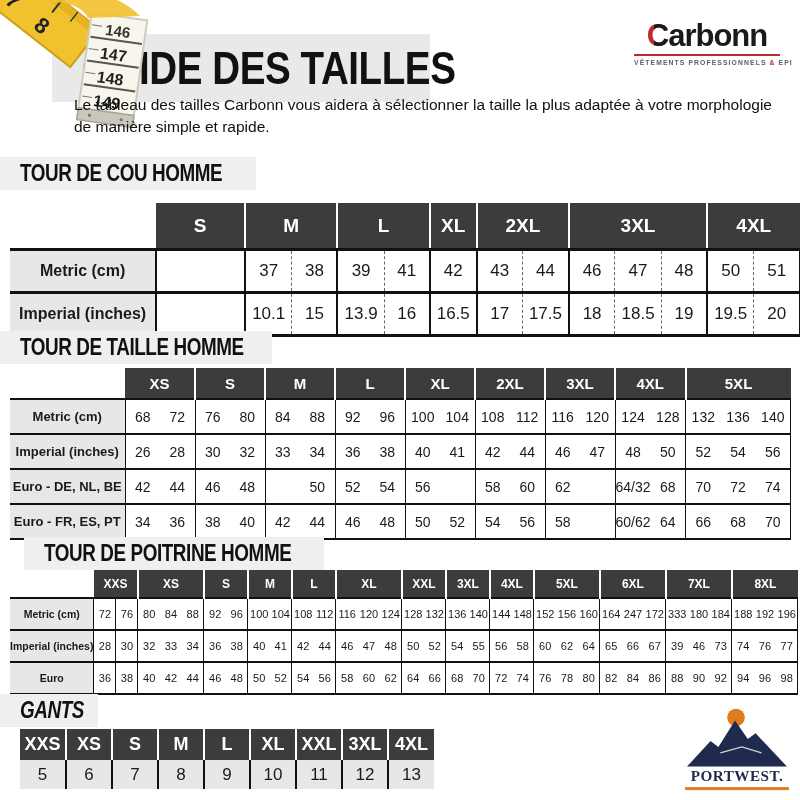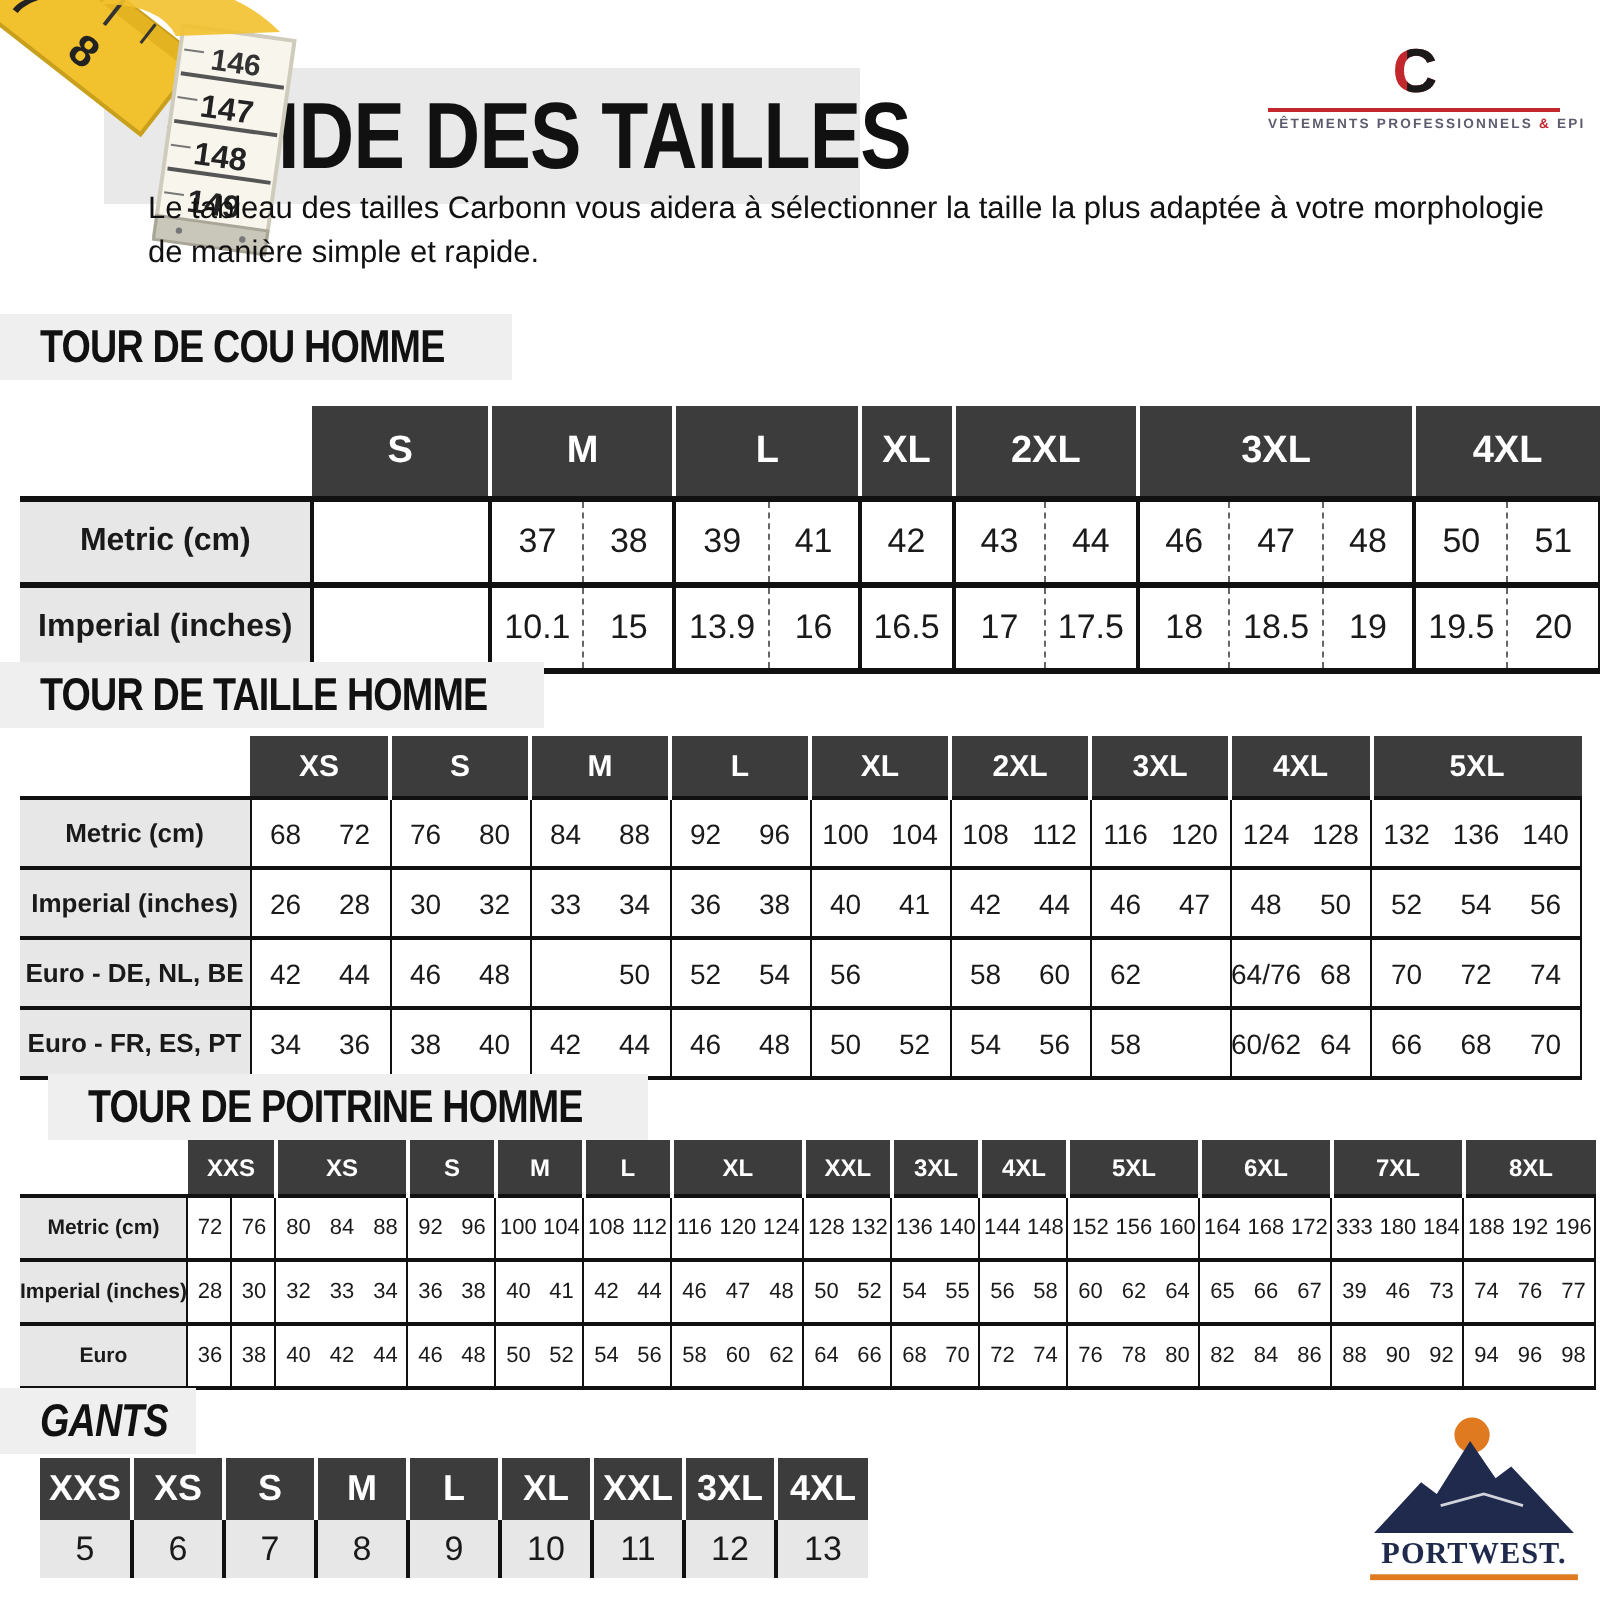--- a/index.html
+++ b/index.html
@@ -118,21 +118,21 @@
     <text x="98" y="84" font-size="16" font-weight="bold" fill="#222" font-family="Liberation Sans,sans-serif">148</text>
     <text x="98" y="108" font-size="16" font-weight="bold" fill="#222" font-family="Liberation Sans,sans-serif">149</text>
     <rect x="84" y="112" width="56" height="12" fill="#c9c6ba" stroke="#a9a698" stroke-width="1.5"></rect>
     <circle cx="96" cy="118" r="1.6" fill="#777"></circle>
     <circle cx="128" cy="118" r="1.6" fill="#777"></circle>
   </g>
   <path d="M50,2 Q80,2 88,18 L140,16 Q110,-14 60,-6 Z" fill="#f2c12e" opacity="0.9"></path>
 </svg>
 
 <div class="brand">
-  <div class="brand-name"><span class="cwrap"><span class="cred">C</span><span class="cblk">C</span></span></div>
+  <div class="brand-name"><span class="cwrap"><span class="cred">C</span><span class="cblk">C</span></span><span>arbonn</span></div>
   <div class="brand-rule"></div>
   <div class="brand-tag"><span>VÊTEMENTS PROFESSIONNELS </span><span class="amp">&amp;</span><span> EPI</span></div>
 </div>
 
 <div class="description">Le tableau des tailles Carbonn vous aidera à sélectionner la taille la plus adaptée à votre morphologie de manière simple et rapide.</div>
 
 <div class="sec-title st1"><span class="cond">TOUR DE COU HOMME</span></div>
 <div class="tbl-host th1">
     <table class="sz t-cou">
       <colgroup>
@@ -293,21 +293,21 @@
           <td class="gb"></td>
           <td class="ib-n">50</td>
           <td class="gb">52</td>
           <td class="ib-n">54</td>
           <td class="gb">56</td>
           <td class="ib-n"></td>
           <td class="gb">58</td>
           <td class="ib-n">60</td>
           <td class="gb">62</td>
           <td class="ib-n"></td>
-          <td class="gb">64/76</td>
+          <td class="gb">64/32</td>
           <td class="ib-n">68</td>
           <td class="gb">70</td>
           <td class="ib-n">72</td>
           <td class="ib-n">74</td>
         </tr>
         <tr>
           <td class="rowlabel">Euro - FR, ES, PT</td>
           <td class="gb">34</td>
           <td class="ib-n">36</td>
           <td class="gb">38</td>
@@ -408,21 +408,21 @@
           <td class="gb">128</td>
           <td class="ib-n">132</td>
           <td class="gb">136</td>
           <td class="ib-n">140</td>
           <td class="gb">144</td>
           <td class="ib-n">148</td>
           <td class="gb">152</td>
           <td class="ib-n">156</td>
           <td class="ib-n">160</td>
           <td class="gb">164</td>
-          <td class="ib-n">168</td>
+          <td class="ib-n">247</td>
           <td class="ib-n">172</td>
           <td class="gb">333</td>
           <td class="ib-n">180</td>
           <td class="ib-n">184</td>
           <td class="gb">188</td>
           <td class="ib-n">192</td>
           <td class="ib-n">196</td>
         </tr>
         <tr>
           <td class="rowlabel">Imperial (inches)</td>

